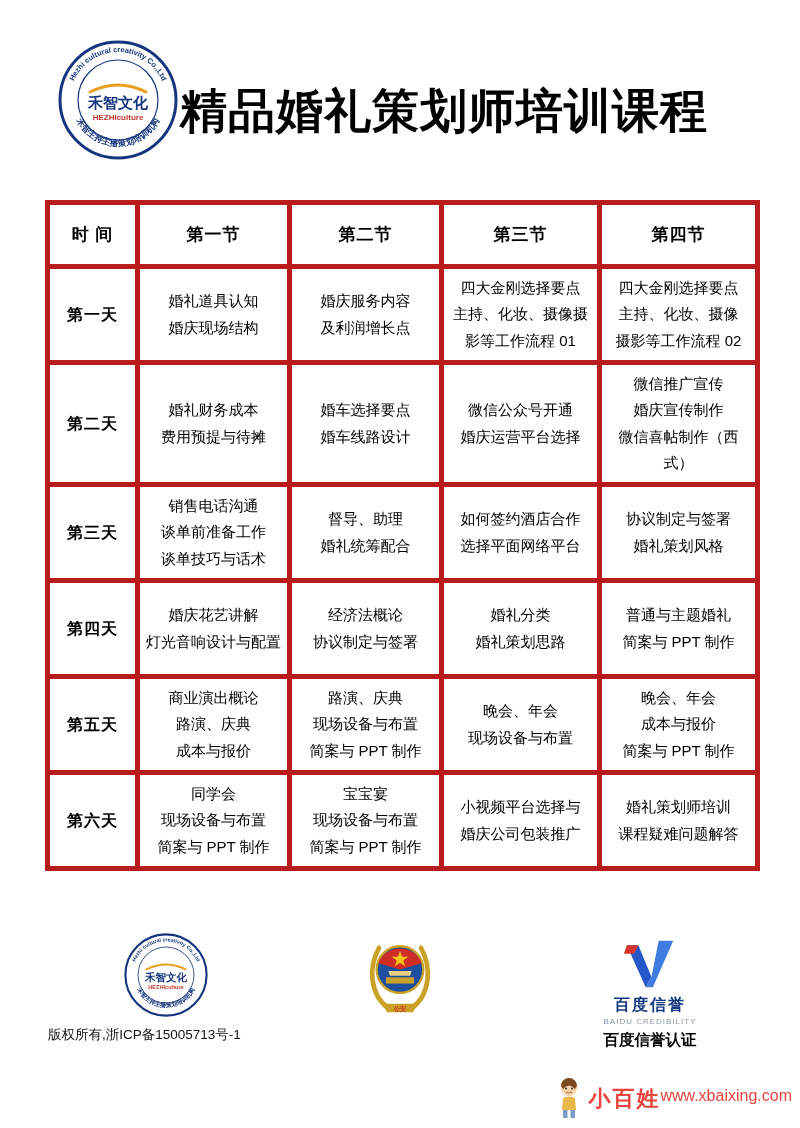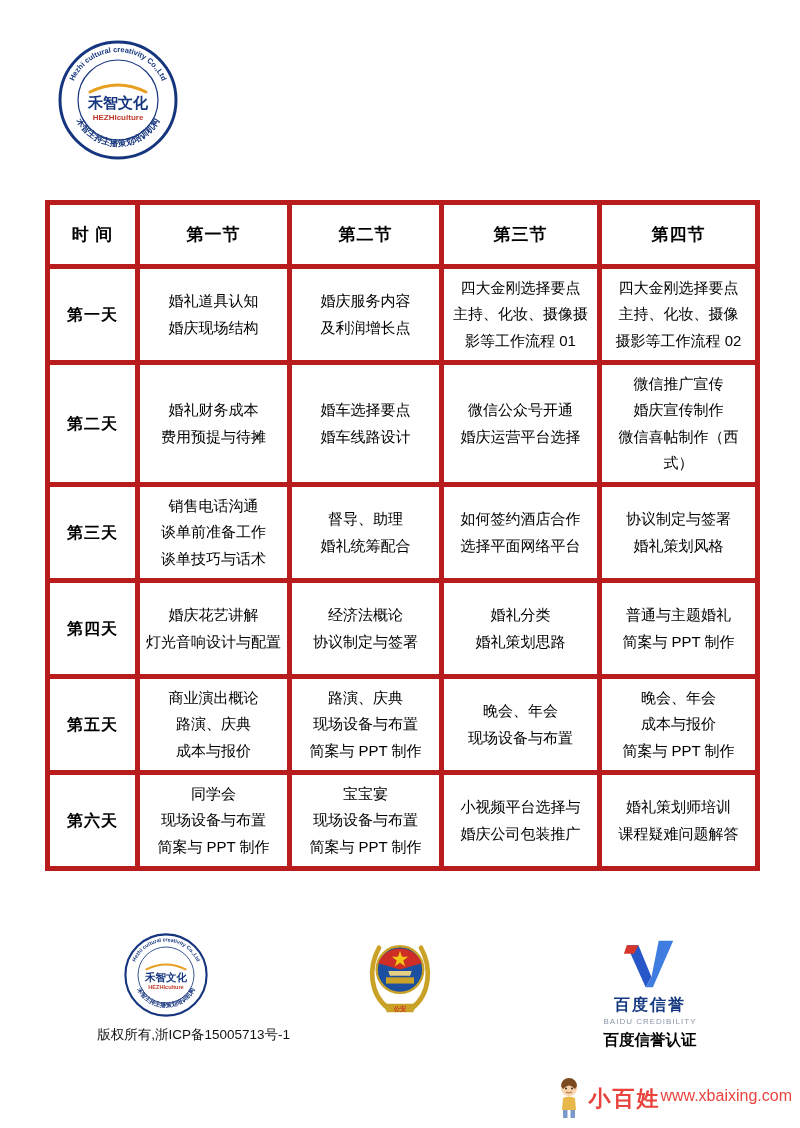--- a/index.html
+++ b/index.html
@@ -13,21 +13,21 @@
 
   
   .course-table { position:absolute; left:45px; top:200px; width:710px; border-collapse:collapse; table-layout:fixed; }
   .course-table th, .course-table td { border:5px solid #b91c1c; text-align:center; vertical-align:middle; padding:6px 4px; }
   .course-table th { height:64px; font-size:17px; font-weight:bold; letter-spacing:1px; }
   .course-table td { height:96px; font-size:15px; line-height:1.75; white-space:pre-line; }
   .course-table td.time { font-size:16px; font-weight:bold; letter-spacing:1px; }
 
   
   .footer-logo { position:absolute; left:124px; top:933px; width:84px; height:84px; }
-  .footer-caption-left { position:absolute; left:40px; top:1026px; width:250px; text-align:right; font-size:13.5px; color:#111; }
+  .footer-caption-left { position:absolute; left:48px; top:1026px; width:250px; text-align:left; font-size:13.5px; color:#111; }
   .police-badge { position:absolute; left:365px; top:930px; width:70px; height:90px; }
   .footer-caption-center { position:absolute; left:270px; top:1026px; width:260px; text-align:center; font-size:17px; font-weight:bold; color:#000; }
   .baidu-block { position:absolute; left:580px; top:935px; width:140px; text-align:center; }
   .baidu-v { width:58px; height:58px; display:block; margin:0 auto; }
   .baidu-cn { font-size:16px; font-weight:bold; color:#14387f; margin-top:2px; letter-spacing:2px; }
   .baidu-en { font-size:8px; color:#8a94a6; letter-spacing:1px; margin-top:1px; }
   .footer-caption-right { position:absolute; left:580px; top:1030px; width:140px; text-align:center; font-size:15.5px; font-weight:bold; color:#000; }
 
   
   .watermark { position:absolute; right:8px; bottom:8px; display:flex; align-items:center; gap:4px; }
@@ -54,20 +54,21 @@
       </text>
       <text font-size="8.5" fill="#15357e" font-weight="bold">
         <textPath href="#arcBottom" startOffset="50%" text-anchor="middle">禾智主持主播策划培训机构</textPath>
       </text>
       <path d="M 32,52 Q 60,38 88,52" fill="none" stroke="#e8a020" stroke-width="3" stroke-linecap="round"></path>
       <text x="60" y="68" font-size="15" font-weight="bold" fill="#15357e" text-anchor="middle">禾智文化</text>
       <text x="60" y="80" font-size="8" font-weight="bold" fill="#c0392b" text-anchor="middle">HEZHIculture</text>
     </svg>
   </div>
 
+  <div class="page-title">精品婚礼策划师培训课程</div>
 
   <table class="course-table">
     <colgroup>
       <col style="width:90px">
         <col style="width:152px">
         <col style="width:152px">
         <col style="width:158px">
         <col style="width:158px">
     </colgroup>
     <thead>

